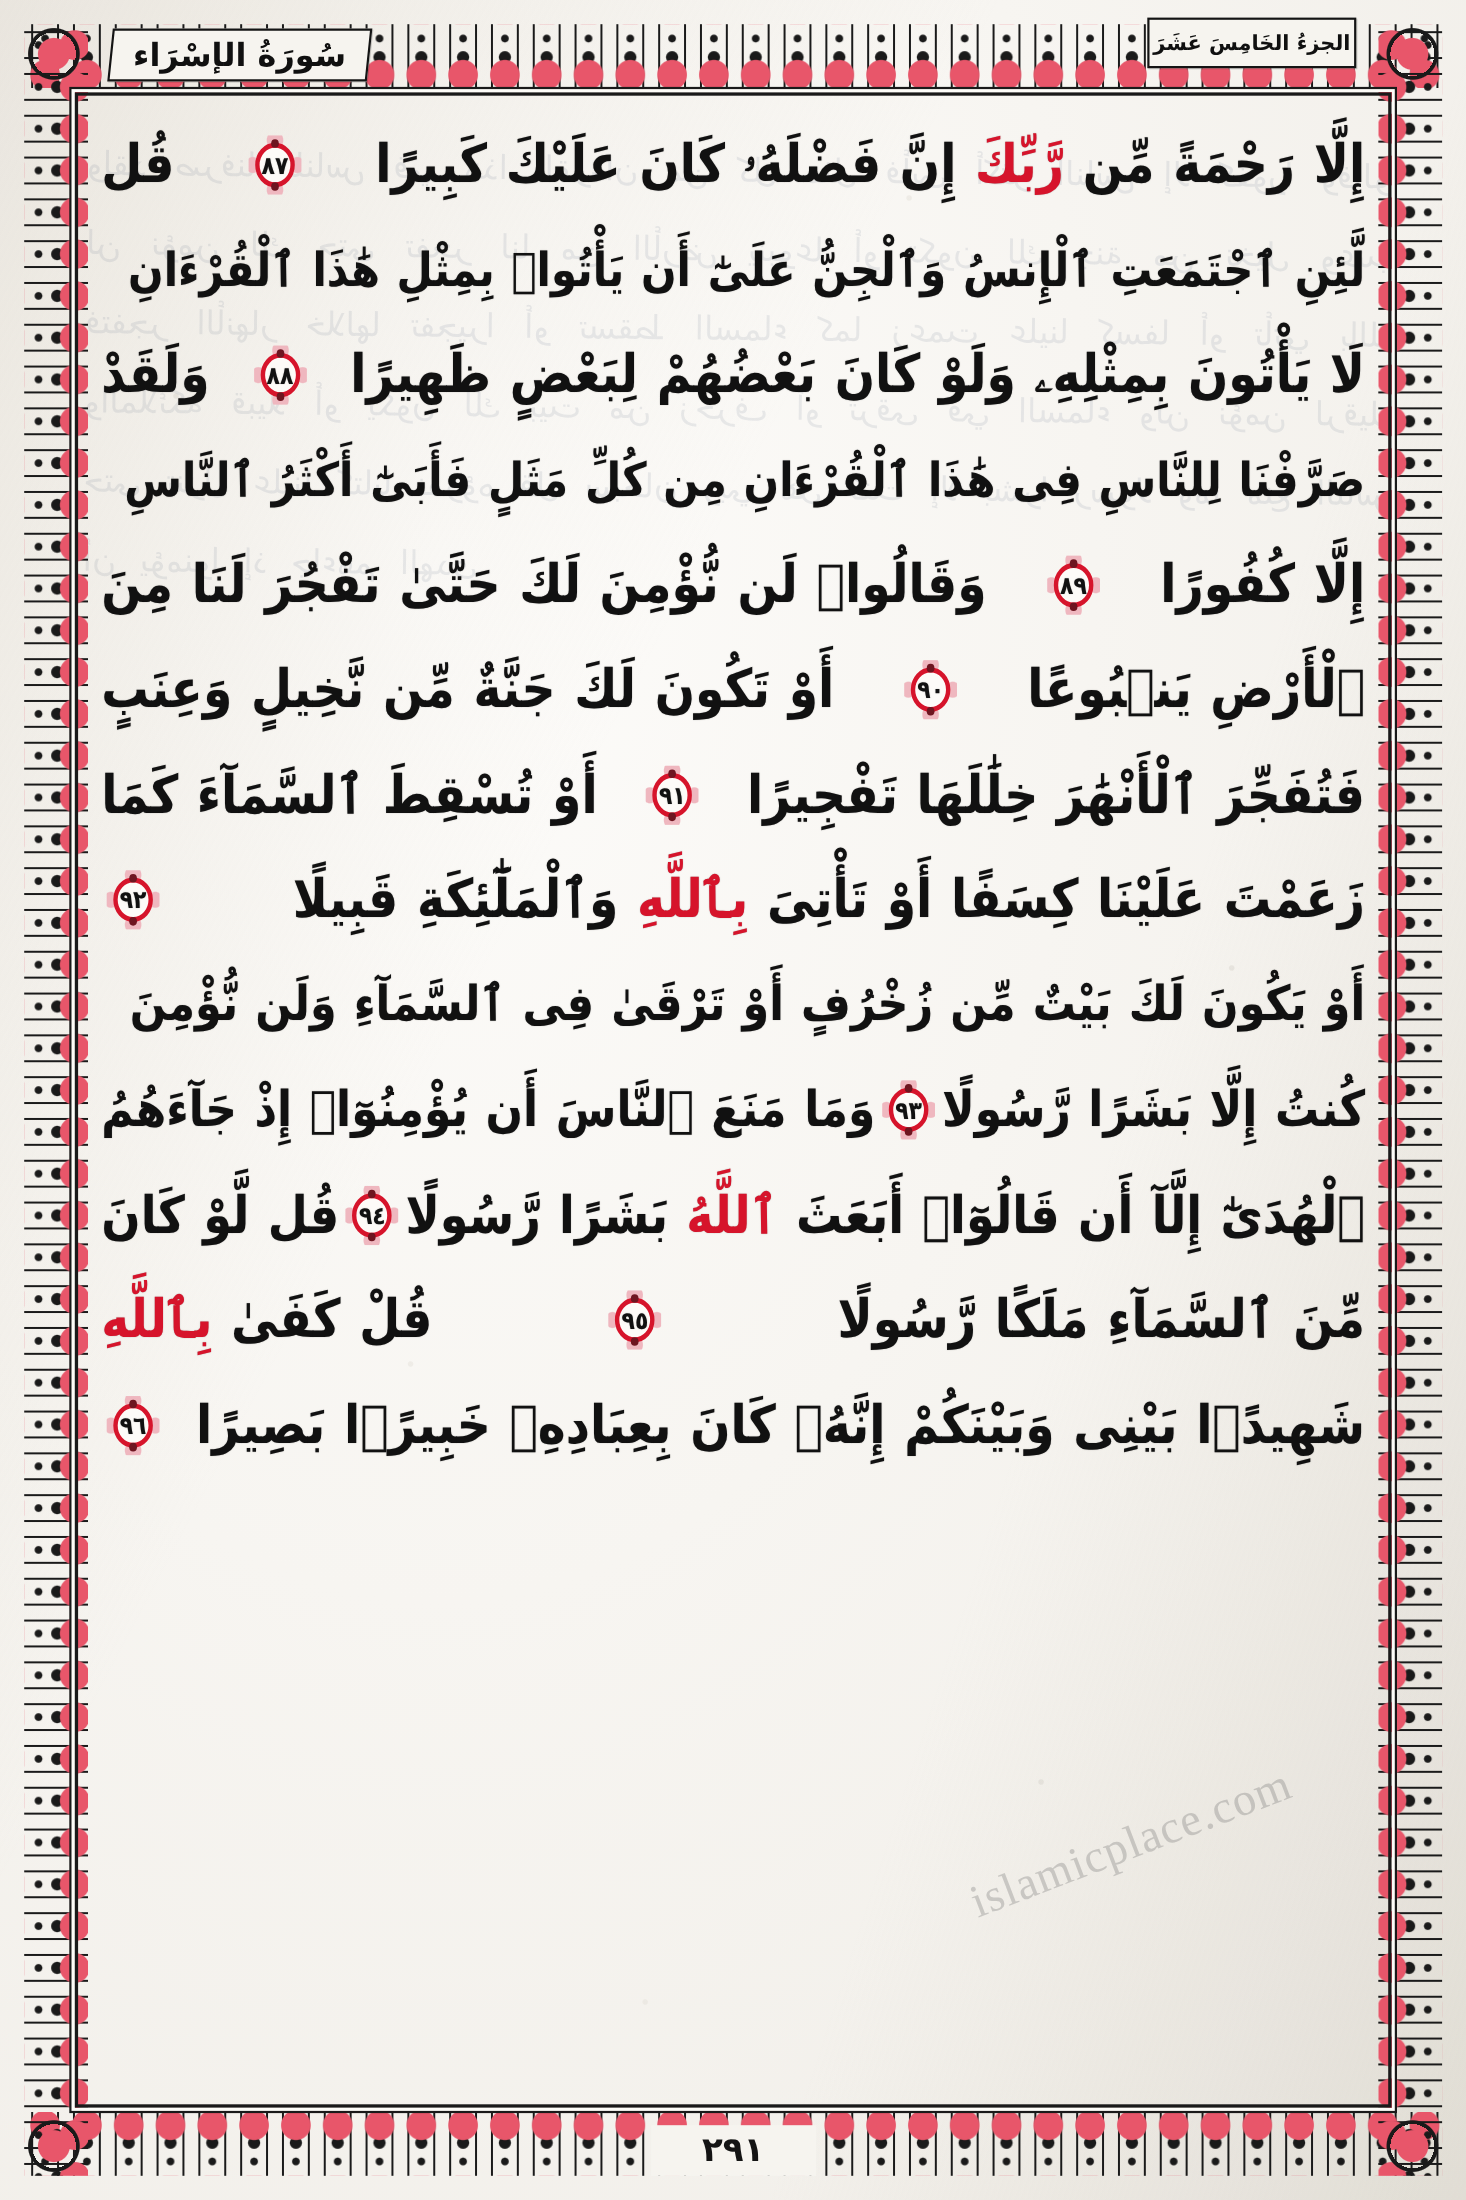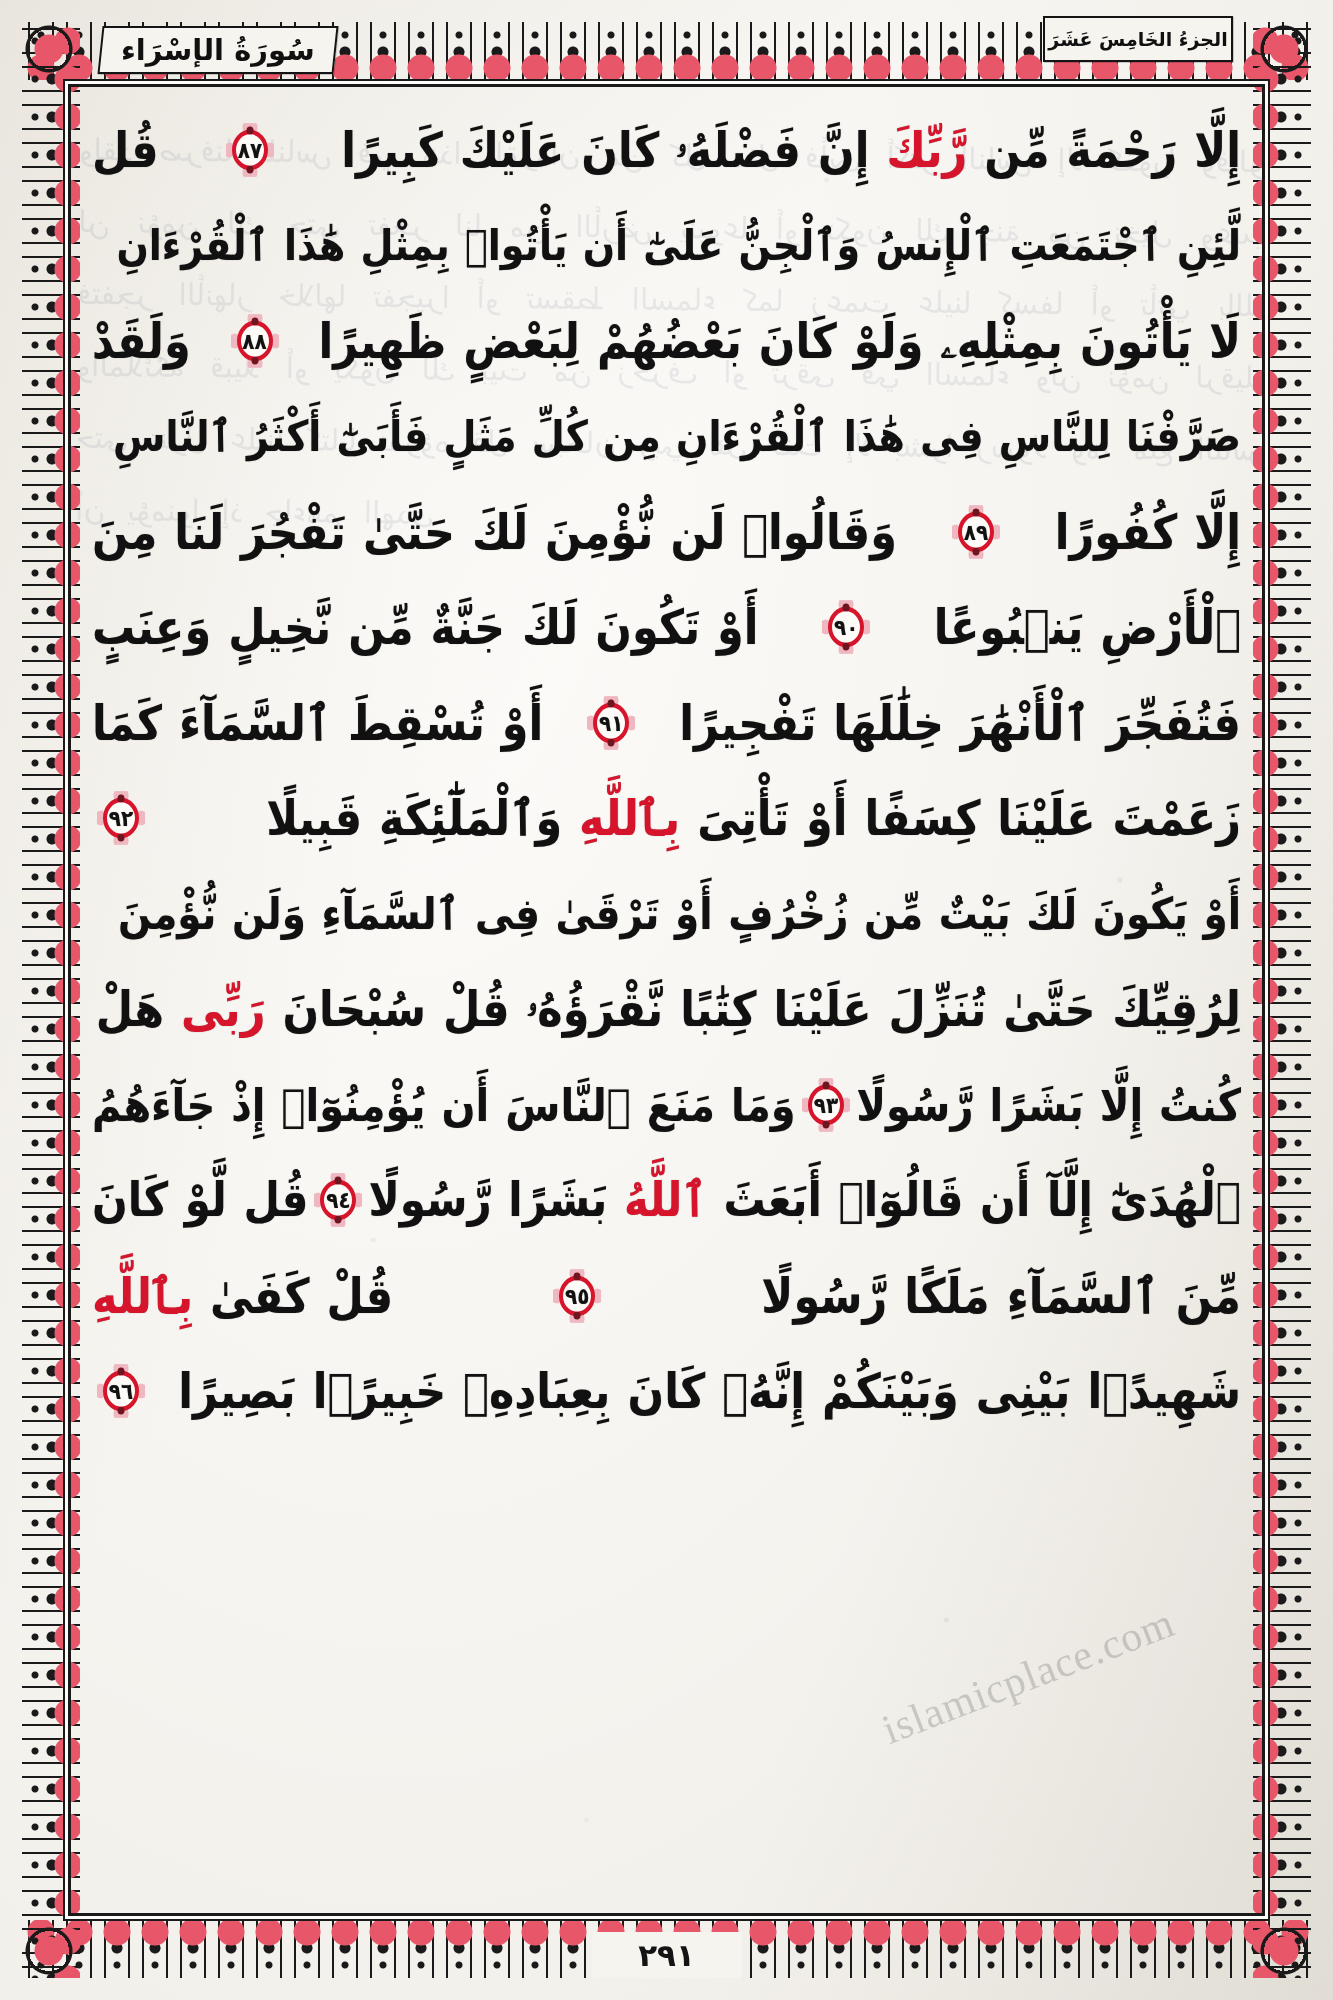--- a/index.html
+++ b/index.html
@@ -349,25 +349,20 @@
             <span class="num">٩٢</span>
           </span>
         </div>
       </div>
       <div class="ayah-line">
         <div class="ln" style="width: 100%; display: flex; align-items: center; justify-content: space-between; font-size: 39px;">
           <span><span class="seg">أَوْ يَكُونَ لَكَ بَيْتٌ مِّن زُخْرُفٍ أَوْ تَرْقَىٰ فِى ٱلسَّمَآءِ وَلَن نُّؤْمِنَ</span></span>
         </div>
       </div>
       <div class="ayah-line">
-        <div class="ln" style="width: 100%; display: flex; align-items: center; justify-content: space-between;">
-          <span><span class="seg">لِرُقِيِّكَ حَتَّىٰ تُنَزِّلَ عَلَيْنَا كِتَٰبًا نَّقْرَؤُهُۥ قُلْ سُبْحَانَ </span><span class="seg jalala">رَبِّى</span><span class="seg"> هَلْ</span></span>
-        </div>
-      </div>
-      <div class="ayah-line">
         <div class="ln" style="width: 100%; display: flex; align-items: center; justify-content: space-between; font-size: 40px;">
           <span><span class="seg">كُنتُ إِلَّا بَشَرًا رَّسُولًا</span></span>
           <span class="ayah-mark">
             <span class="petal"></span>
             <span class="ring"></span>
             <span class="dot-t"></span>
             <span class="dot-b"></span>
             <span class="num">٩٣</span>
           </span>
           <span>وَمَا مَنَعَ ٱلنَّاسَ أَن يُؤْمِنُوٓا۟ إِذْ جَآءَهُمُ</span>

